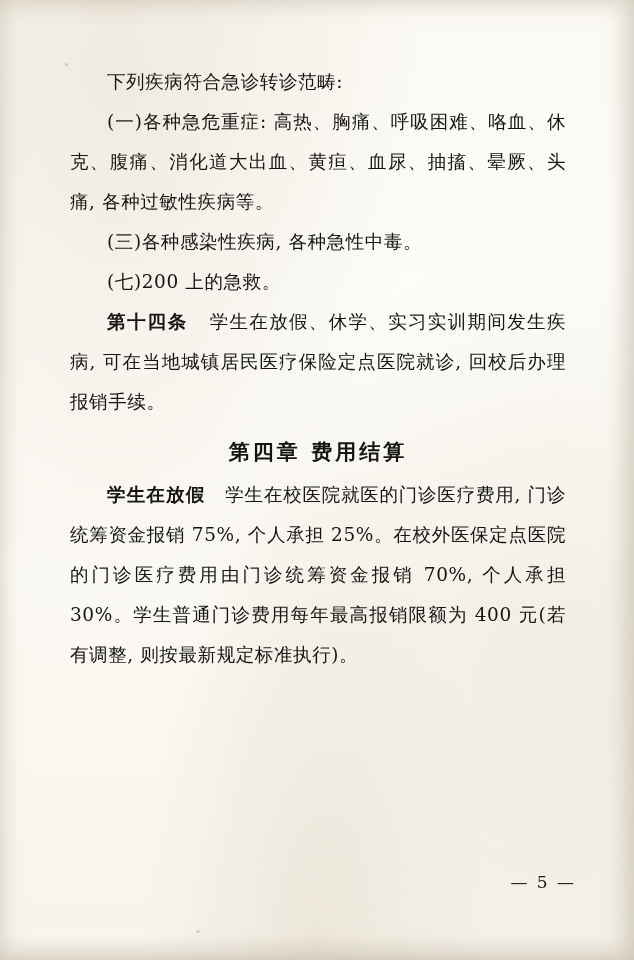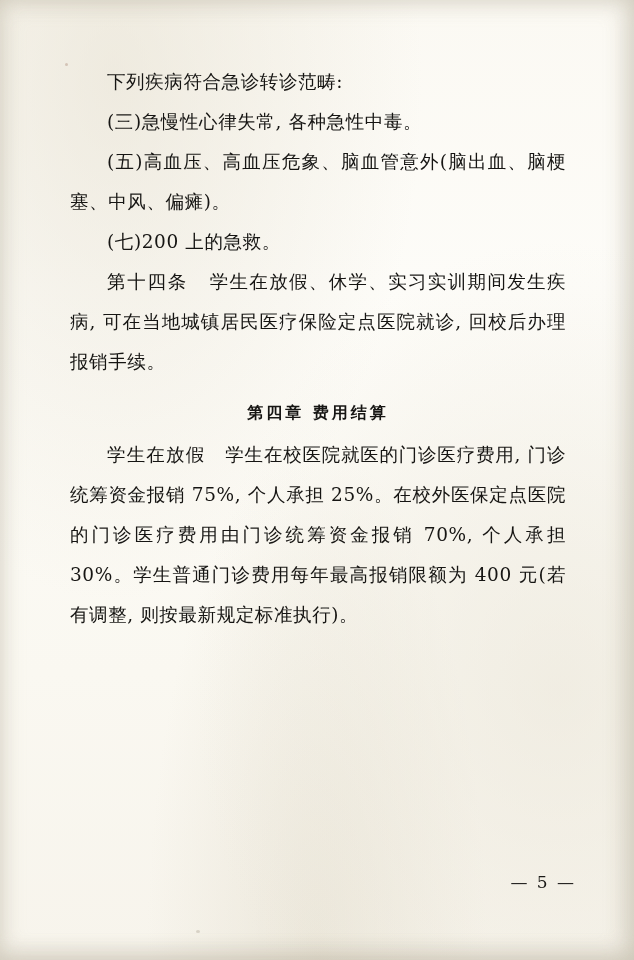--- a/index.html
+++ b/index.html
@@ -56,27 +56,27 @@
   p.indent {
     text-indent: 37px;
   }
   p.center {
     text-align: center;
     text-indent: 0;
     margin-top: 10px;
     margin-bottom: 2px;
   }
   .heading-strong {
-    font-weight: 400;
+    font-weight: 700;
     letter-spacing: 1px;
   }
   .chapter-title {
     font-weight: 700;
     letter-spacing: 3px;
-    font-size: 16px;
+    font-size: 21px;
   }
   .pagenum {
     position: absolute;
     right: 58px;
     top: 872px;
     font-size: 17px;
     color: #1a1917;
     letter-spacing: 2px;
     font-family: "DejaVu Serif", "Liberation Serif", serif;
   }
@@ -86,26 +86,26 @@
 
 <div class="page">
   <div class="edge-shadow"></div>
   <div class="speck" style="left:65px; top:63px; width:3px; height:3px;"></div>
   <div class="speck" style="left:196px; top:930px; width:4px; height:3px; background:rgba(150,140,120,0.3);"></div>
 
   <div class="content">
 
     <p class="indent">下列疾病符合急诊转诊范畴:</p>
 
+    <p class="indent">(一)各种急危重症: 高热、胸痛、呼吸困难、咯血、休克、腹痛、消化道大出血、黄疸、血尿、抽搐、晕厥、头痛, 各种过敏性疾病等。</p>
 
 
-    <p class="indent">(三)急慢性心律失常, 各种急性中毒。</p>
+    <p class="indent">(三)各种感染性疾病, 各种急性中毒。</p>
 
 
-    <p class="indent">(五)高血压、高血压危象、脑血管意外(脑出血、脑梗塞、中风、偏瘫)。</p>
 
 
     <p class="indent">(七)200 上的急救。</p>
 
     <p class="indent"><span class="heading-strong">第十四条</span>&nbsp;&nbsp;&nbsp;<span>学生在放假、休学、实习实训期间发生疾病, 可在当地城镇居民医疗保险定点医院就诊, 回校后办理报销手续。</span></p>
 
 
     <p class="center"><span class="chapter-title">第四章  费用结算</span></p>
 
     <p class="indent"><span class="heading-strong">学生在放假</span>&nbsp;&nbsp;&nbsp;<span>学生在校医院就医的门诊医疗费用, 门诊统筹资金报销 75%, 个人承担 25%。在校外医保定点医院的门诊医疗费用由门诊统筹资金报销 70%, 个人承担 30%。学生普通门诊费用每年最高报销限额为 400 元(若有调整, 则按最新规定标准执行)。</span></p>

